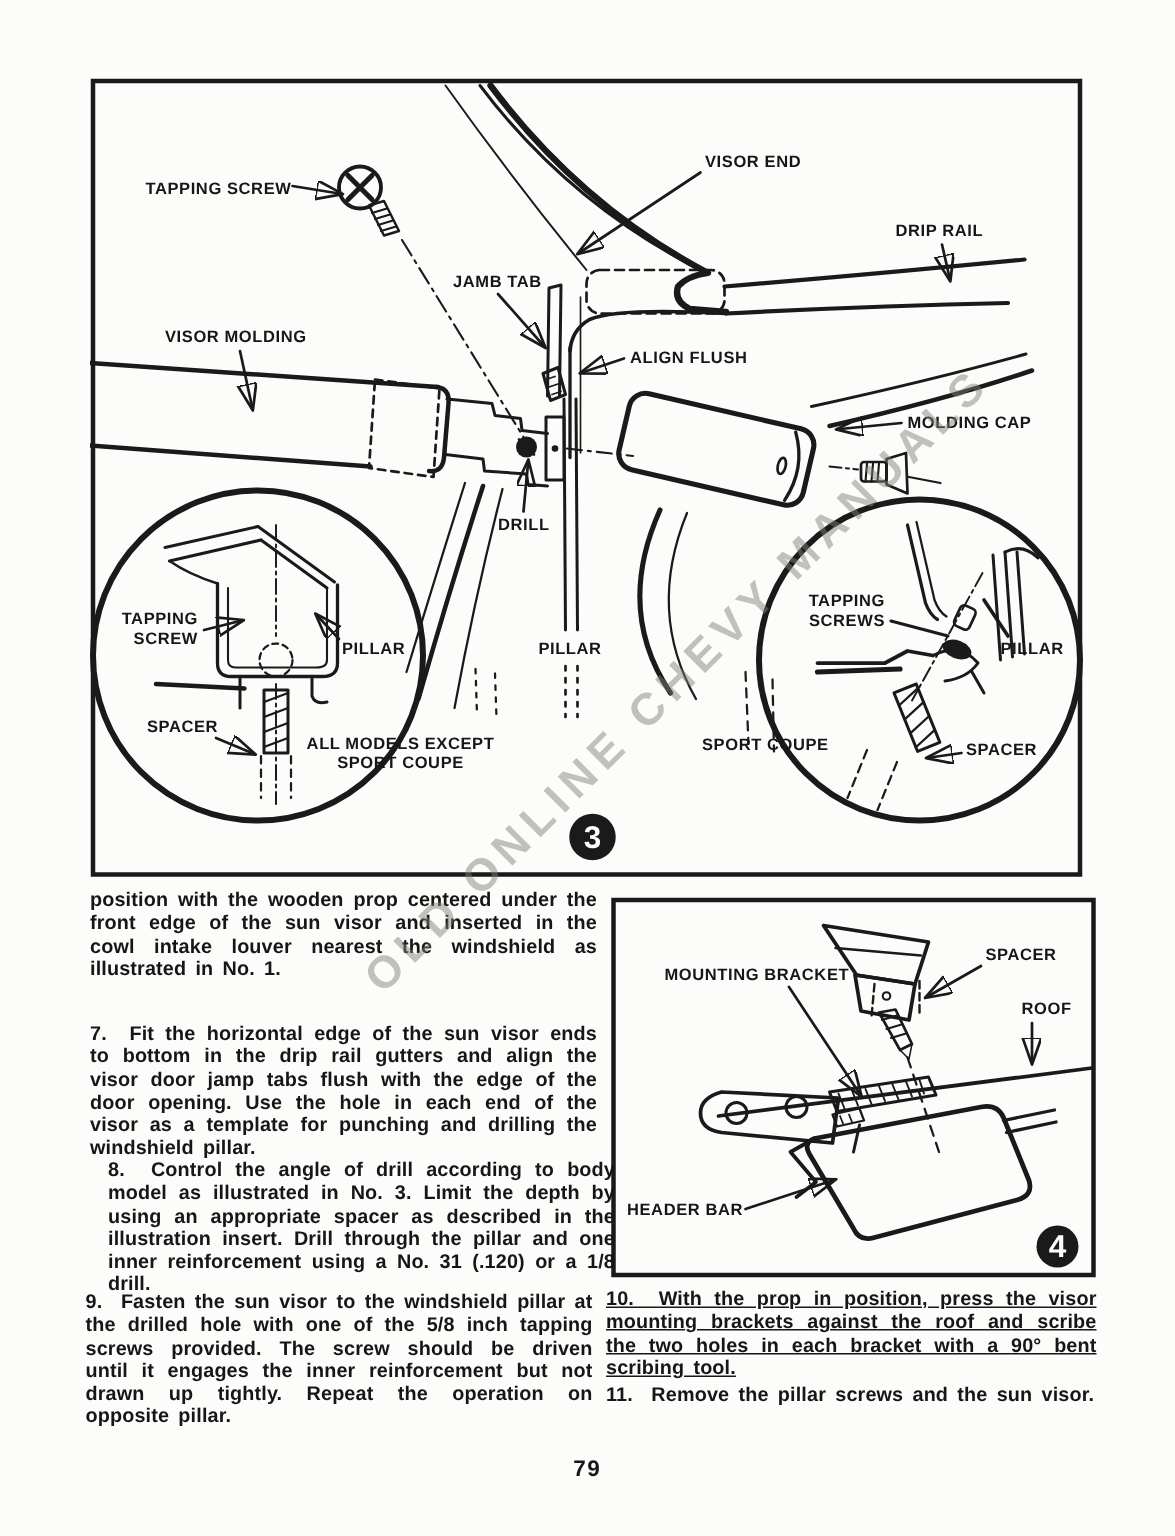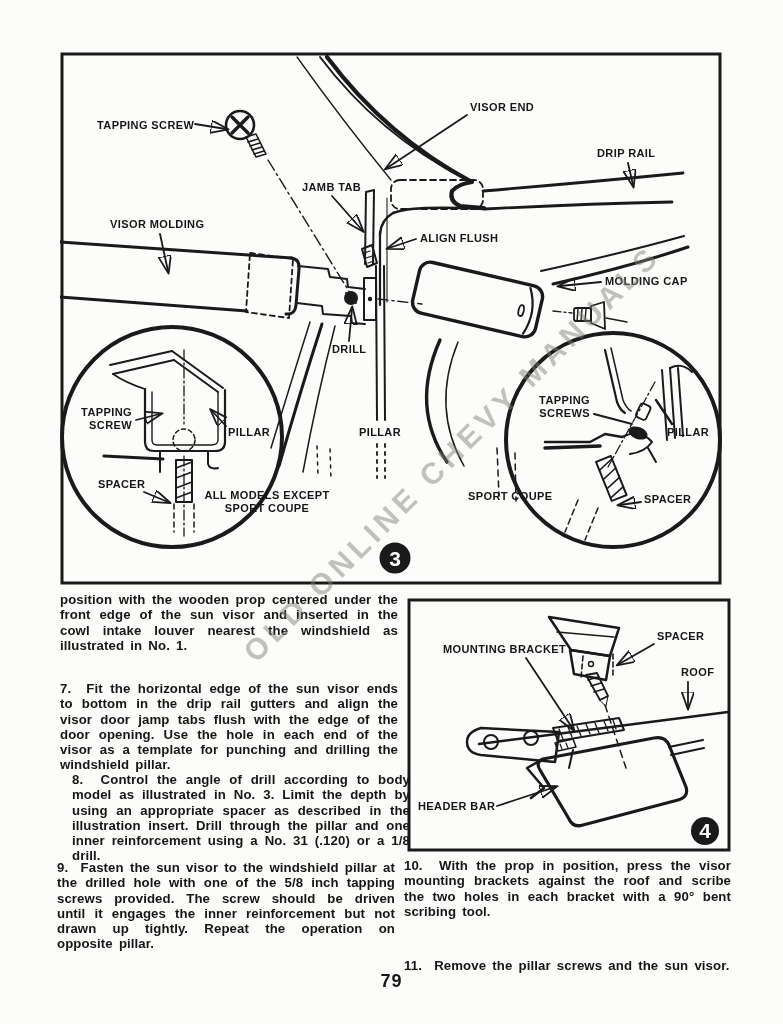--- a/index.html
+++ b/index.html
@@ -28,21 +28,21 @@
   }
   .wm{
     position:absolute;left:186px;top:488px;width:430px;text-align:center;
     transform:rotate(-45deg);
     font-size:30px;font-weight:bold;letter-spacing:5px;white-space:nowrap;
     color:rgba(128,128,124,0.48);
     pointer-events:none;z-index:5;
   }
   .pageno{
     position:absolute;top:971px;left:0;width:783px;text-align:center;
-    font-weight:bold;font-size:18px;color:#161616;letter-spacing:1px;
+    font-weight:bold;font-size:15px;color:#161616;letter-spacing:1px;
   }
 </style>
 </head>
 <body>
 
 <svg class="fig" style="left:60px;top:52px;" width="662" height="533" viewBox="0 0 662 533">
   <defs>
     <marker id="ah3" markerWidth="11" markerHeight="9" refX="8.5" refY="3.5" orient="auto">
       <path d="M0,0 L10,3.5 L0,7 Z" fill="#1a1a1a" stroke="none"></path>
     </marker>
@@ -273,19 +273,19 @@
 </svg>
 
 <div class="para" style="left:60px;top:592px;width:338px;">position with the wooden prop centered under the front edge of the sun visor and inserted in the cowl intake louver nearest the windshield as illustrated in No. 1.</div>
 
 <div class="para" style="left:60px;top:681px;width:338px;">7.&nbsp; Fit the horizontal edge of the sun visor ends to bottom in the drip rail gutters and align the visor door jamp tabs flush with the edge of the door opening. Use the hole in each end of the visor as a template for punching and drilling the windshield pillar.</div>
 
 <div class="para" style="left:72px;top:772px;width:338px;">8.&nbsp; Control the angle of drill according to body model as illustrated in No. 3. Limit the depth by using an appropriate spacer as described in the illustration insert. Drill through the pillar and one inner reinforcement using a No. 31 (.120) or a 1/8 drill.</div>
 
 <div class="para" style="left:57px;top:860px;width:338px;">9.&nbsp; Fasten the sun visor to the windshield pillar at the drilled hole with one of the 5/8 inch tapping screws provided. The screw should be driven until it engages the inner reinforcement but not drawn up tightly. Repeat the operation on opposite pillar.</div>
 
-<div class="para" style="left:404px;top:858px;width:327px;">10.&nbsp; With the prop in position, press the visor mounting brackets against the roof and scribe the two holes in each bracket with a 90° bent scribing tool.</div>
-
-<div class="para" style="left:404px;top:922px;width:327px;margin-top:36px;">11.&nbsp; Remove the pillar screws and the sun visor.</div>
+<div class="para" style="left:404px;top:858px;width:327px;text-decoration:underline;">10.&nbsp; With the prop in position, press the visor mounting brackets against the roof and scribe the two holes in each bracket with a 90° bent scribing tool.</div>
+
+<div class="para" style="left:404px;top:922px;width:327px;">11.&nbsp; Remove the pillar screws and the sun visor.</div>
 
 <div class="wm">OLD ONLINE CHEVY MANUALS</div>
 
 <div class="pageno">79</div>
 
 </body></html>

